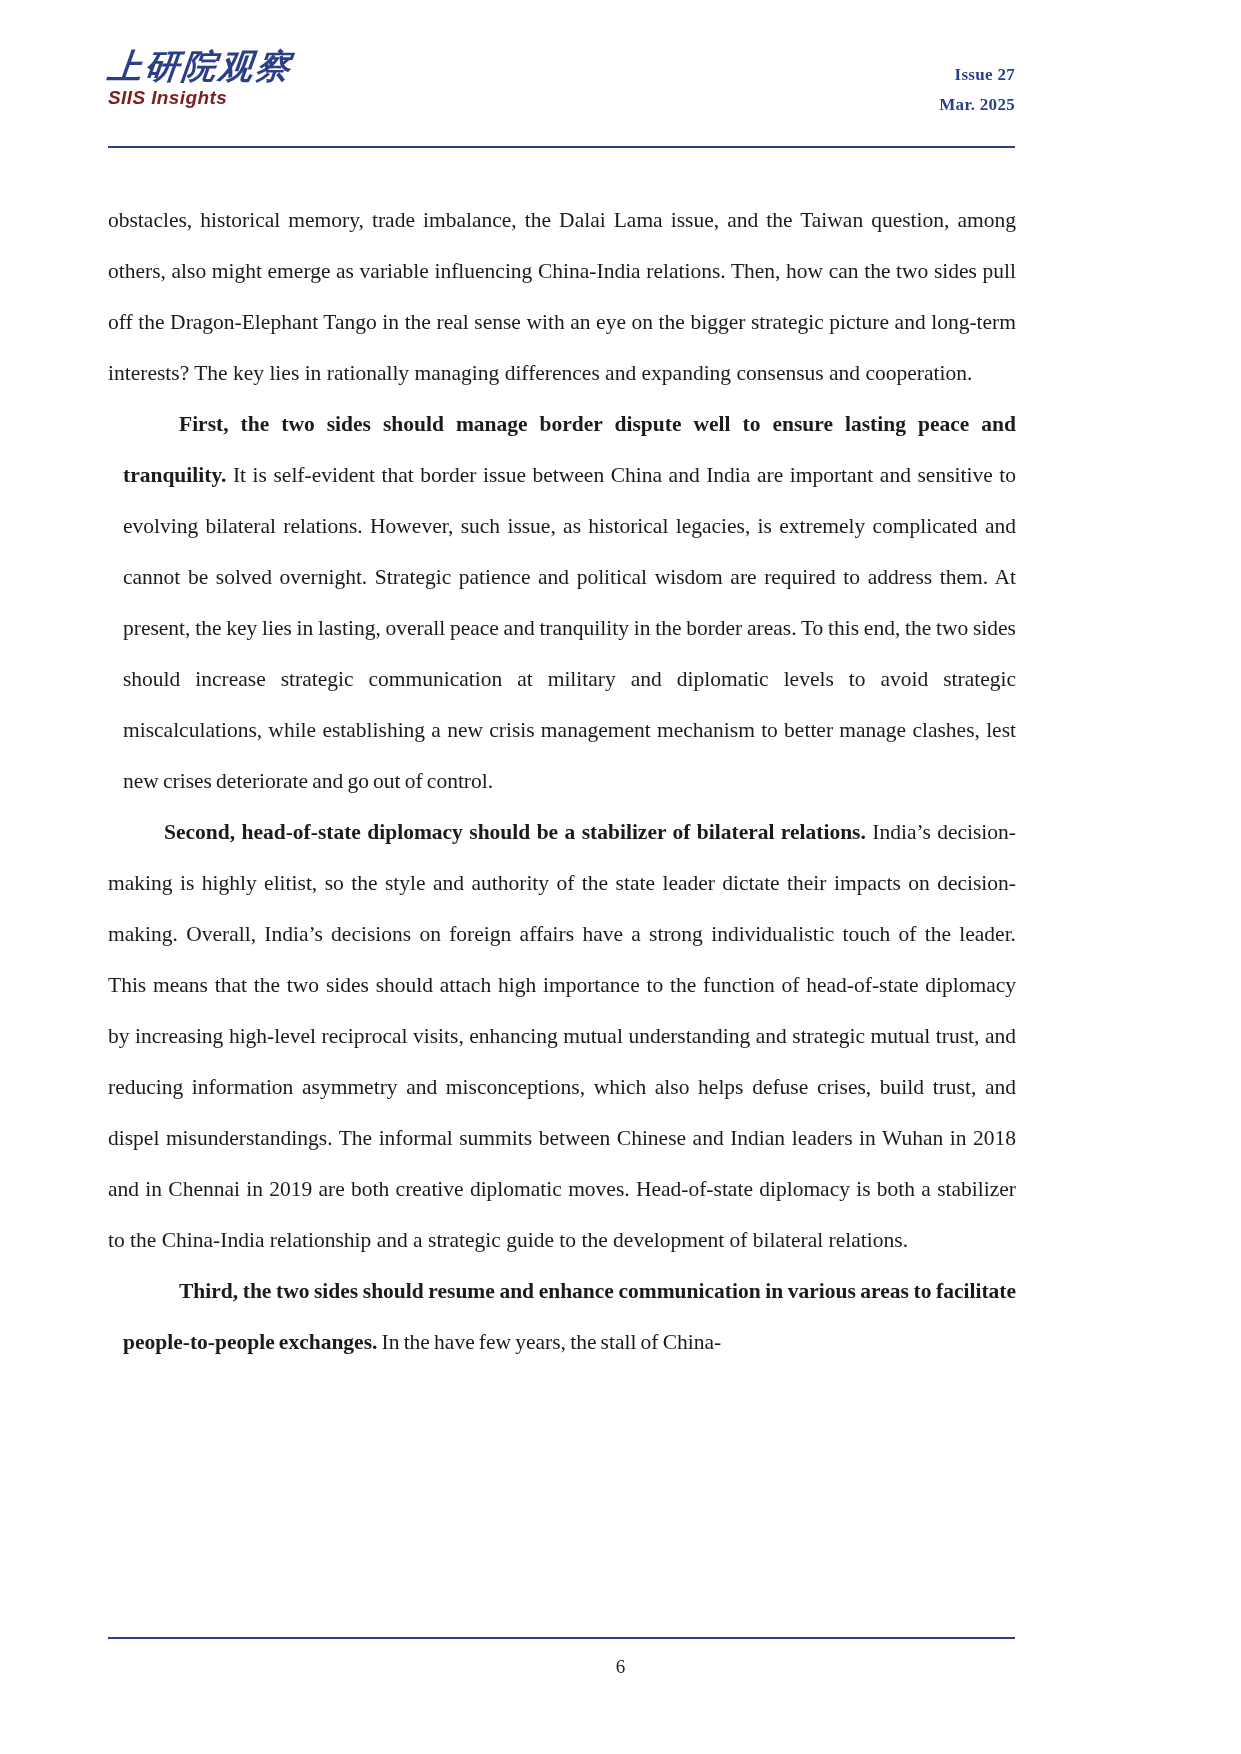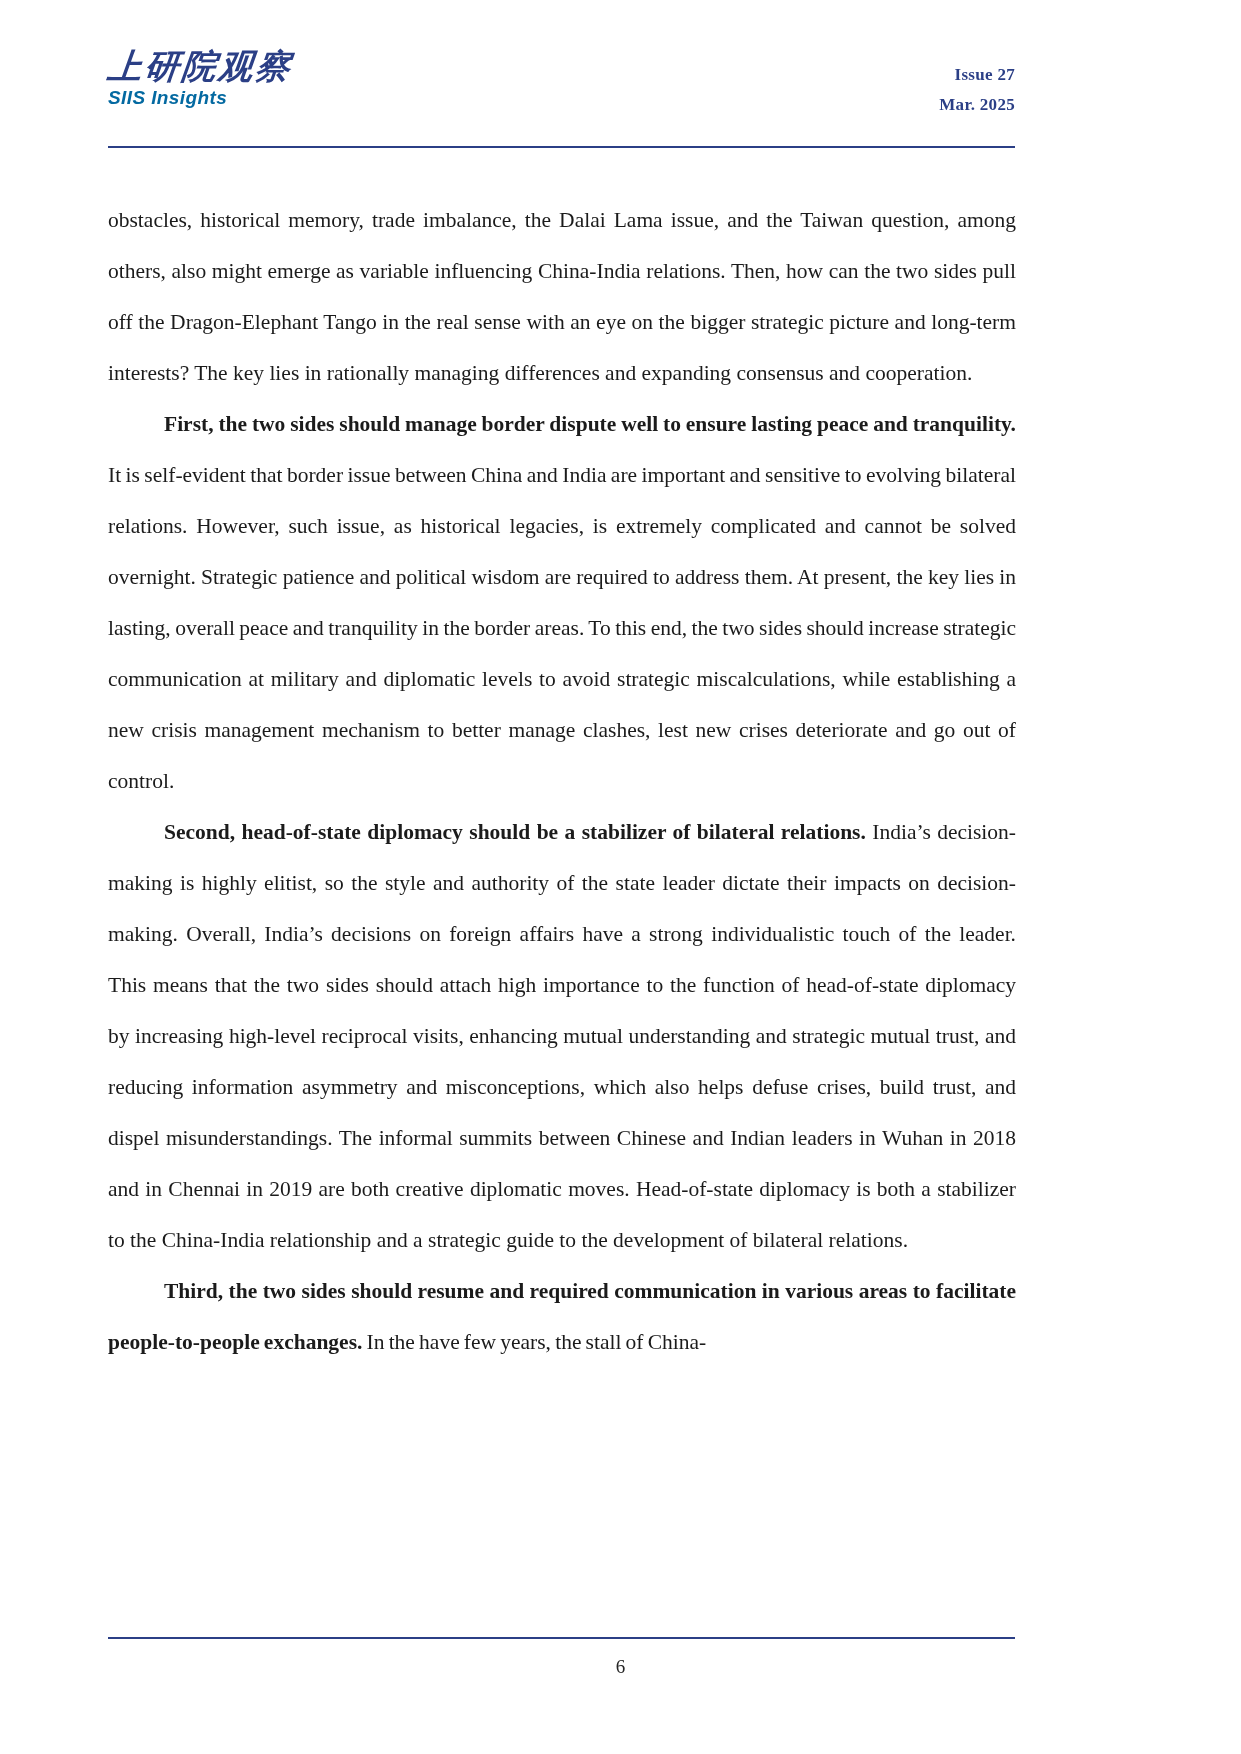--- a/index.html
+++ b/index.html
@@ -40,21 +40,21 @@
     line-height: 1.1;
     white-space: nowrap;
     transform: skewX(-6deg);
   }
   .masthead-en {
     font-family: "Liberation Sans", "DejaVu Sans", sans-serif;
     font-style: italic;
     font-weight: bold;
     font-size: 19px;
     letter-spacing: 0.4px;
-    color: #0369a1;
+    color: #7f1d1d;
     margin-top: 2px;
     white-space: nowrap;
   }
   .issue-block {
     position: absolute;
     right: 0;
     top: 20px;
     text-align: right;
   }
   .issue-line {
@@ -90,20 +90,21 @@
     text-justify: inter-word;
     -webkit-hyphens: none;
     hyphens: none;
   }
   .content p.indent {
     text-indent: 56px;
   }
   .content p.tight {
     
     word-spacing: -1.2px;
+    margin-left: 15px;
   }
   .lead {
     font-weight: bold;
   }
 
   
   .rule-bottom {
     position: absolute;
     left: 108px;
     top: 1637px;
@@ -139,20 +140,20 @@
   <div class="rule-top"></div>
 
   <div class="content">
 
     <p>obstacles, historical memory, trade imbalance, the Dalai Lama issue, and the Taiwan question, among others, also might emerge as variable influencing China-India relations. Then, how can the two sides pull off the Dragon-Elephant Tango in the real sense with an eye on the bigger strategic picture and long-term interests? The key lies in rationally managing differences and expanding consensus and cooperation.</p>
 
     <p class="indent tight"><span class="lead">First, the two sides should manage border dispute well to ensure lasting peace and tranquility.</span><span> It is self-evident that border issue between China and India are important and sensitive to evolving bilateral relations. However, such issue, as historical legacies, is extremely complicated and cannot be solved overnight. Strategic patience and political wisdom are required to address them. At present, the key lies in lasting, overall peace and tranquility in the border areas. To this end, the two sides should increase strategic communication at military and diplomatic levels to avoid strategic miscalculations, while establishing a new crisis management mechanism to better manage clashes, lest new crises deteriorate and go out of control.</span></p>
 
     <p class="indent"><span class="lead">Second, head-of-state diplomacy should be a stabilizer of bilateral relations.</span><span> India’s decision-making is highly elitist, so the style and authority of the state leader dictate their impacts on decision-making. Overall, India’s decisions on foreign affairs have a strong individualistic touch of the leader. This means that the two sides should attach high importance to the function of head-of-state diplomacy by increasing high-level reciprocal visits, enhancing mutual understanding and strategic mutual trust, and reducing information asymmetry and misconceptions, which also helps defuse crises, build trust, and dispel misunderstandings. The informal summits between Chinese and Indian leaders in Wuhan in 2018 and in Chennai in 2019 are both creative diplomatic moves. Head-of-state diplomacy is both a stabilizer to the China-India relationship and a strategic guide to the development of bilateral relations.</span></p>
 
-    <p class="indent tight"><span class="lead">Third, the two sides should resume and required communication in various areas to facilitate people-to-people exchanges.</span><span> In the have few years, the stall of China-</span></p>
+    <p class="indent tight"><span class="lead">Third, the two sides should resume and enhance communication in various areas to facilitate people-to-people exchanges.</span><span> In the have few years, the stall of China-</span></p>
 
   </div>
 
   <div class="rule-bottom"></div>
   <div class="page-number">6</div>
 
 </div>
 
 </body></html>

